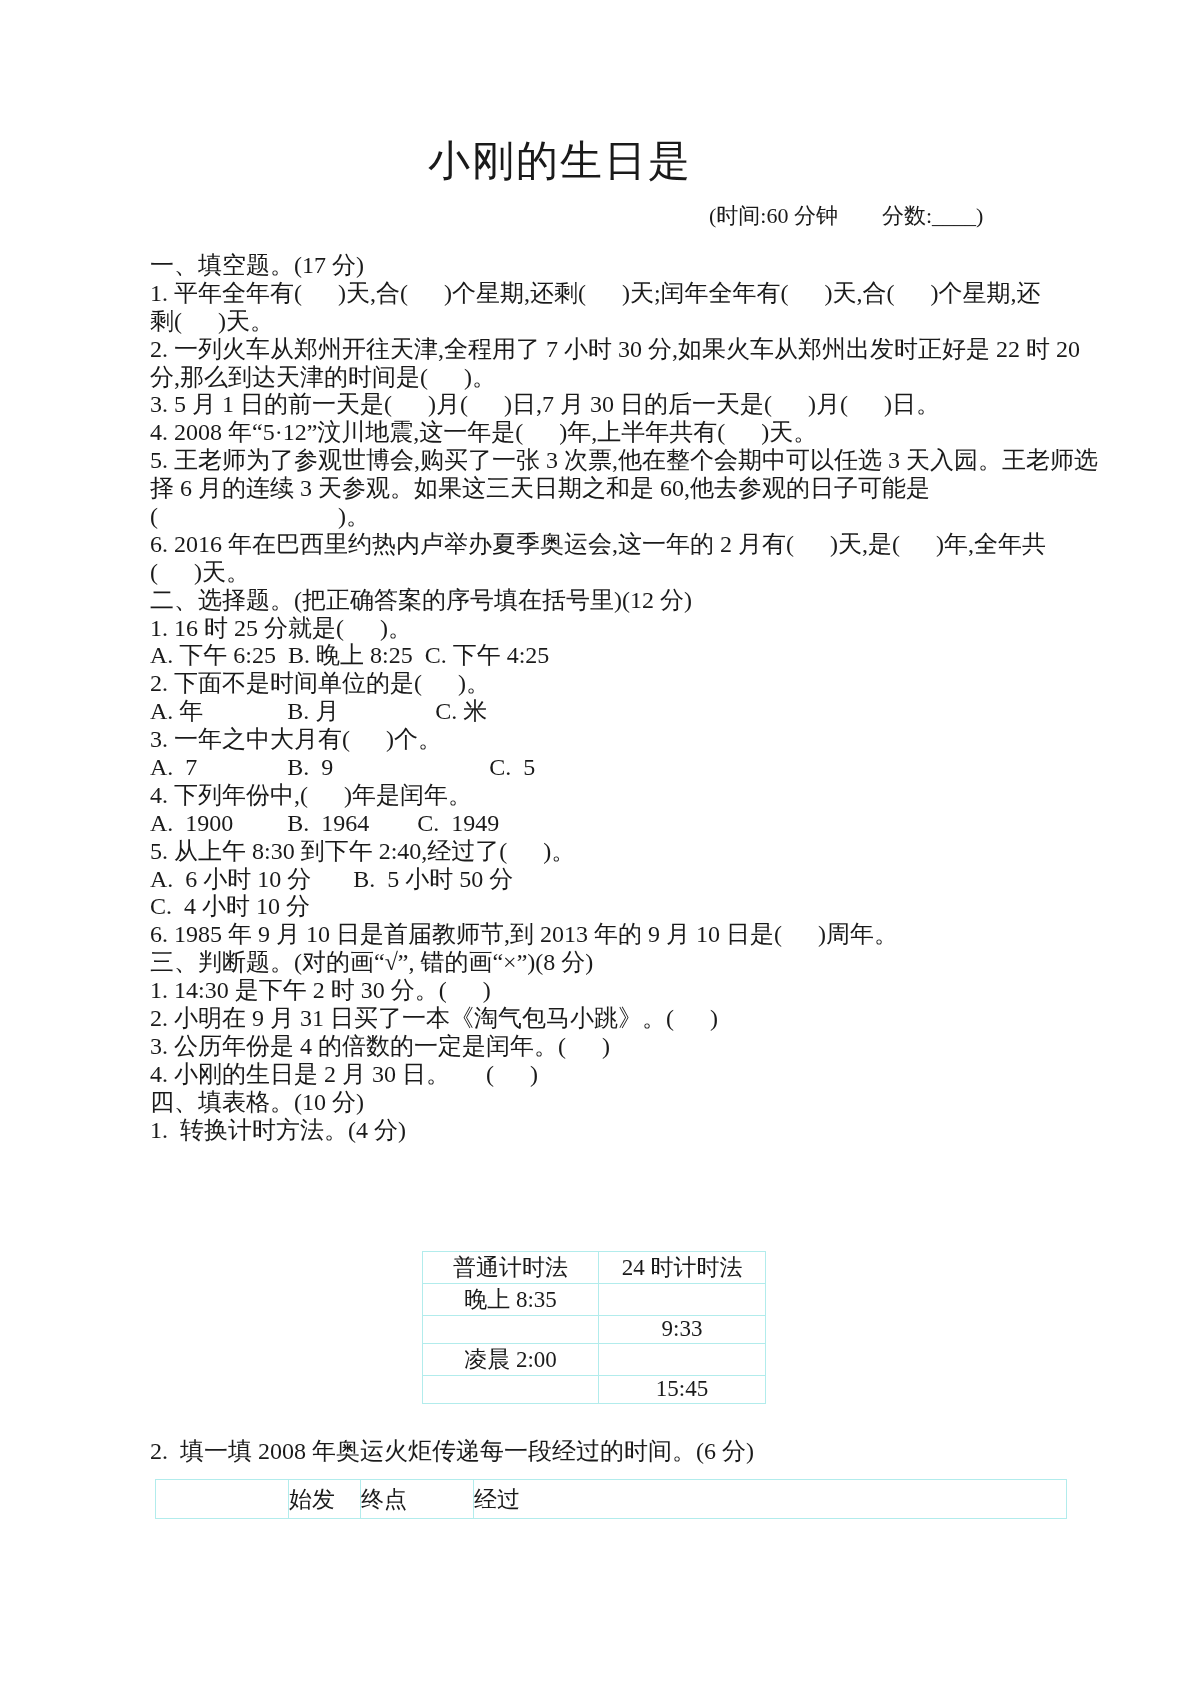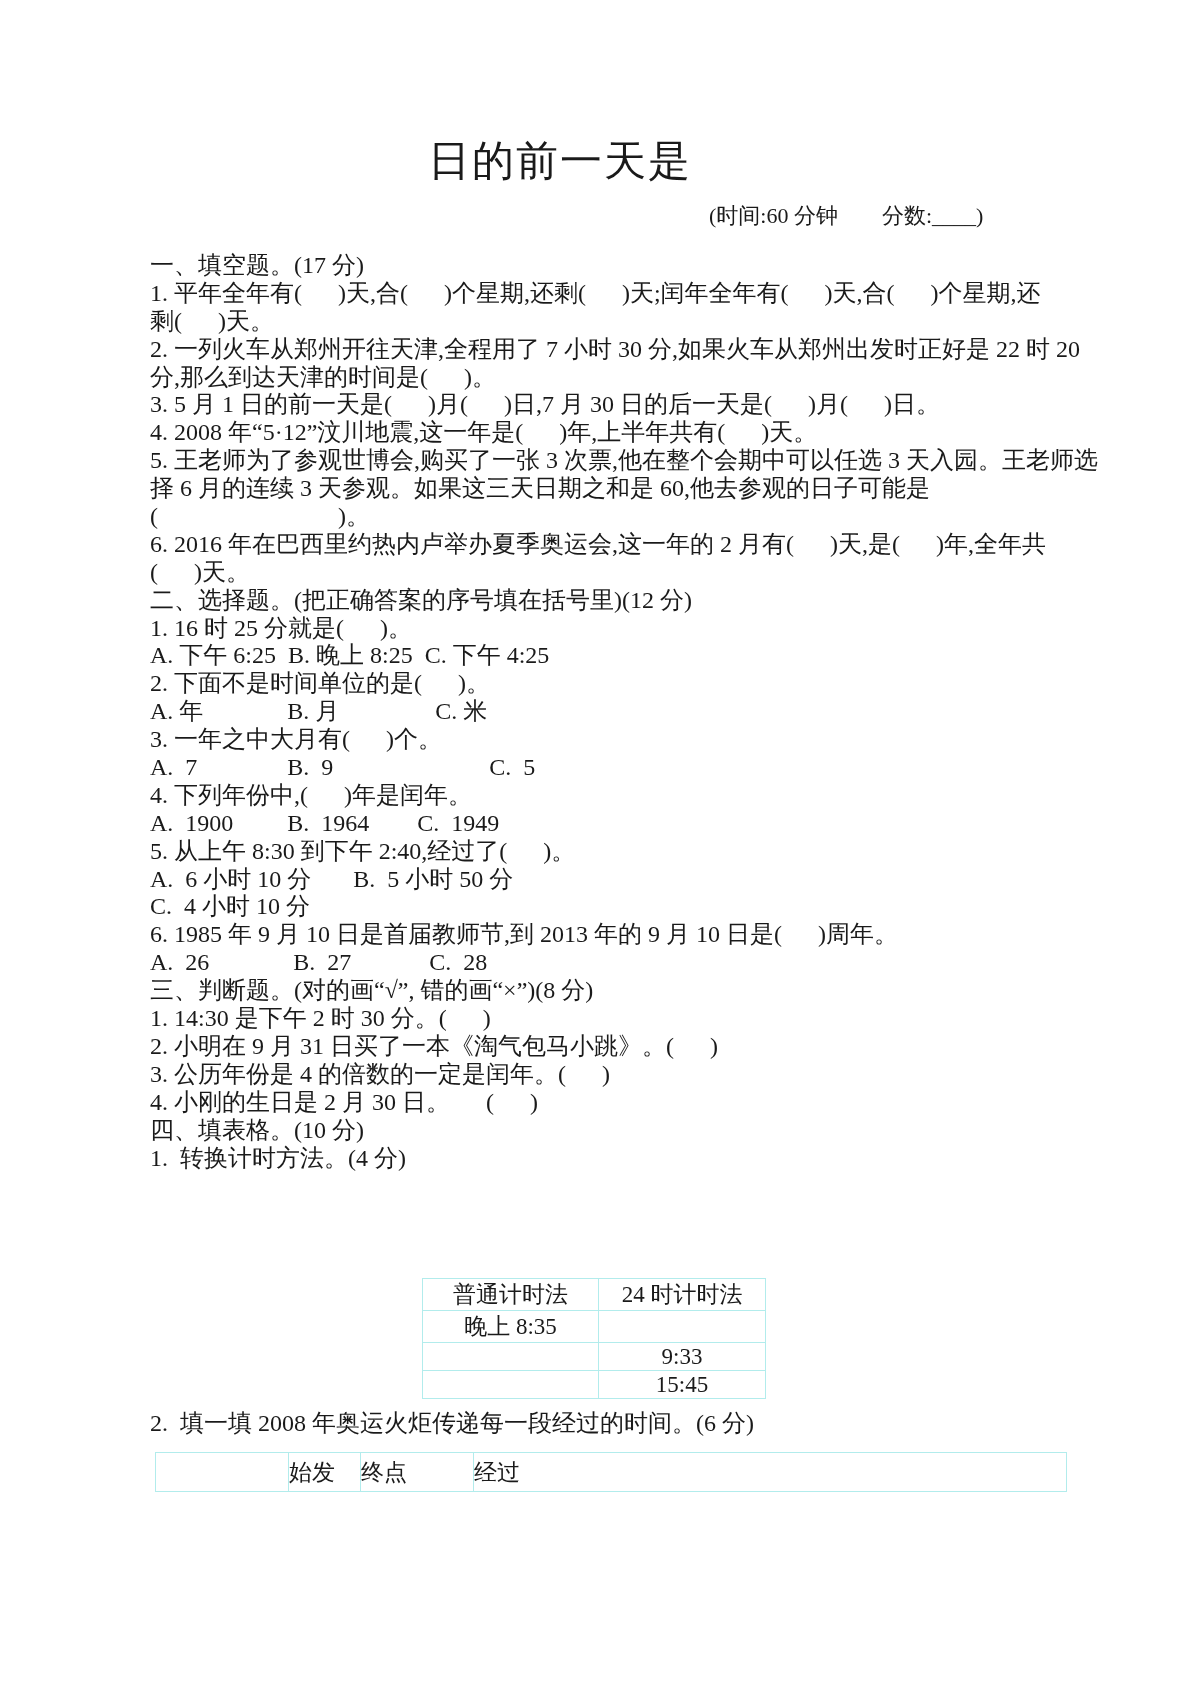--- a/index.html
+++ b/index.html
@@ -47,35 +47,35 @@
   }
   table { border-collapse: collapse; font-size: 23px; table-layout: fixed; padding-left: 24px; }
   .t1 { margin: 106px 0 0 272px; width: 343px; }
   .t1 td {
     border: 1px solid var(--border);
     height: 28px;
     text-align: center;
     padding: 0;
     white-space: pre;
   }
-  .caption { margin-top: 11px; }
+  .caption { margin-top: 34px; }
   .t2 { margin: 14px 0 0 5px; width: 911px; }
   .t2 td {
     border: 1px solid var(--border);
     height: 39px;
     padding: 0;
     white-space: pre;
   }
 </style>
 </head>
 <body>
 
 <div class="page">
 
-  <div class="title">日的前一天是</div>
+  <div class="title">小刚的生日是</div>
   <div class="meta">(时间:60 分钟        分数:____)</div>
 
   <div class="textblock">
     <div class="line">一、填空题。(17 分)</div>
     <div class="line">1. 平年全年有(      )天,合(      )个星期,还剩(      )天;闰年全年有(      )天,合(      )个星期,还</div>
     <div class="line">剩(      )天。</div>
     <div class="line">2. 一列火车从郑州开往天津,全程用了 7 小时 30 分,如果火车从郑州出发时正好是 22 时 20</div>
     <div class="line">分,那么到达天津的时间是(      )。</div>
     <div class="line">3. 5 月 1 日的前一天是(      )月(      )日,7 月 30 日的后一天是(      )月(      )日。</div>
     <div class="line">4. 2008 年“5·12”汶川地震,这一年是(      )年,上半年共有(      )天。</div>
@@ -90,21 +90,20 @@
     <div class="line">2. 下面不是时间单位的是(      )。</div>
     <div class="line">A. 年              B. 月                C. 米</div>
     <div class="line">3. 一年之中大月有(      )个。</div>
     <div class="line">A.  7               B.  9                          C.  5</div>
     <div class="line">4. 下列年份中,(      )年是闰年。</div>
     <div class="line">A.  1900         B.  1964        C.  1949</div>
     <div class="line">5. 从上午 8:30 到下午 2:40,经过了(      )。</div>
     <div class="line">A.  6 小时 10 分       B.  5 小时 50 分</div>
     <div class="line">C.  4 小时 10 分</div>
     <div class="line">6. 1985 年 9 月 10 日是首届教师节,到 2013 年的 9 月 10 日是(      )周年。</div>
-    <div class="line">A.  26              B.  27             C.  28</div>
     <div class="line">三、判断题。(对的画“√”, 错的画“×”)(8 分)</div>
     <div class="line">1. 14:30 是下午 2 时 30 分。(      )</div>
     <div class="line">2. 小明在 9 月 31 日买了一本《淘气包马小跳》。(      )</div>
     <div class="line">3. 公历年份是 4 的倍数的一定是闰年。(      )</div>
     <div class="line">4. 小刚的生日是 2 月 30 日。      (      )</div>
     <div class="line">四、填表格。(10 分)</div>
     <div class="line">1.  转换计时方法。(4 分)</div>
 
     <table class="t1">
       <colgroup>
@@ -116,20 +115,24 @@
           <td>普通计时法</td>
           <td>24 时计时法</td>
         </tr>
         <tr>
           <td>晚上 8:35</td>
           <td></td>
         </tr>
         <tr>
           <td></td>
           <td>9:33</td>
+        </tr>
+        <tr>
+          <td>凌晨 2:00</td>
+          <td></td>
         </tr>
         <tr>
           <td></td>
           <td>15:45</td>
         </tr>
       </tbody>
     </table>
 
     <div class="line caption">2.  填一填 2008 年奥运火炬传递每一段经过的时间。(6 分)</div>
 

